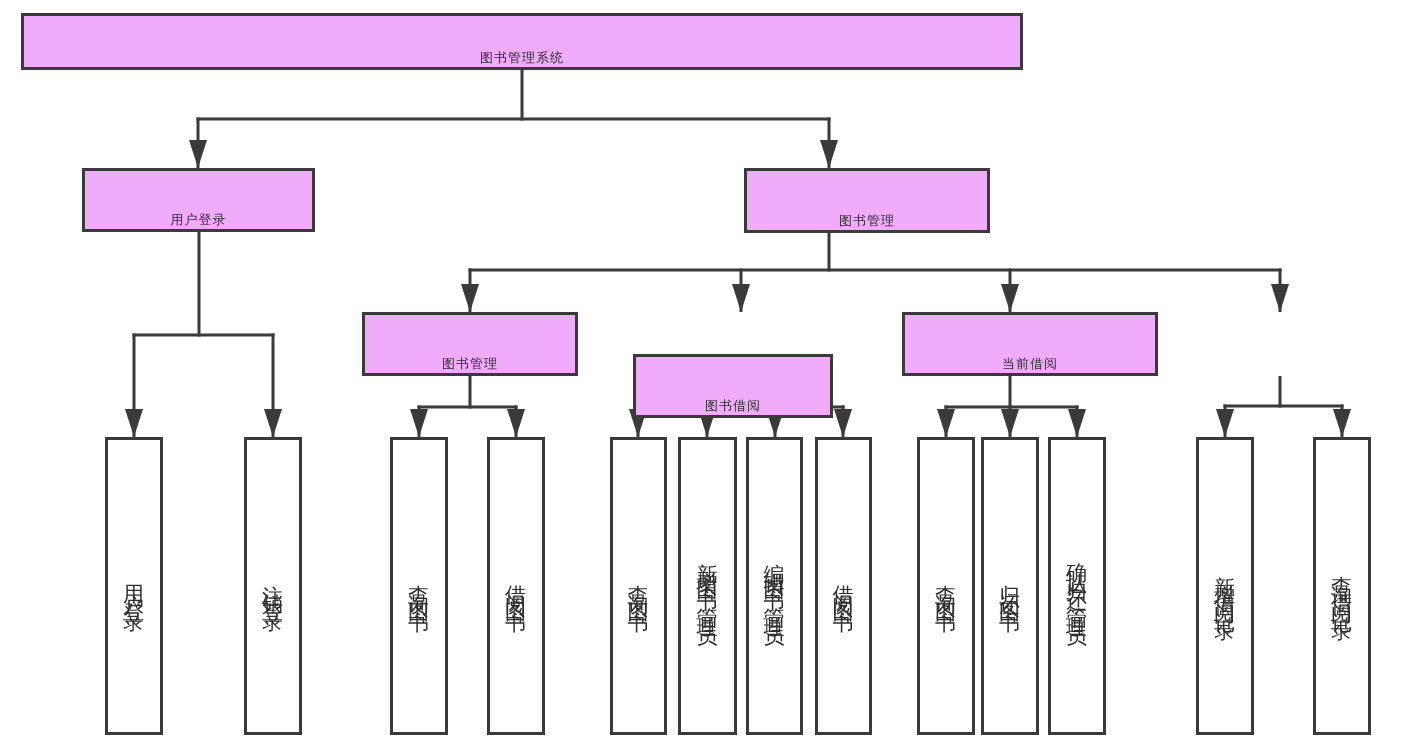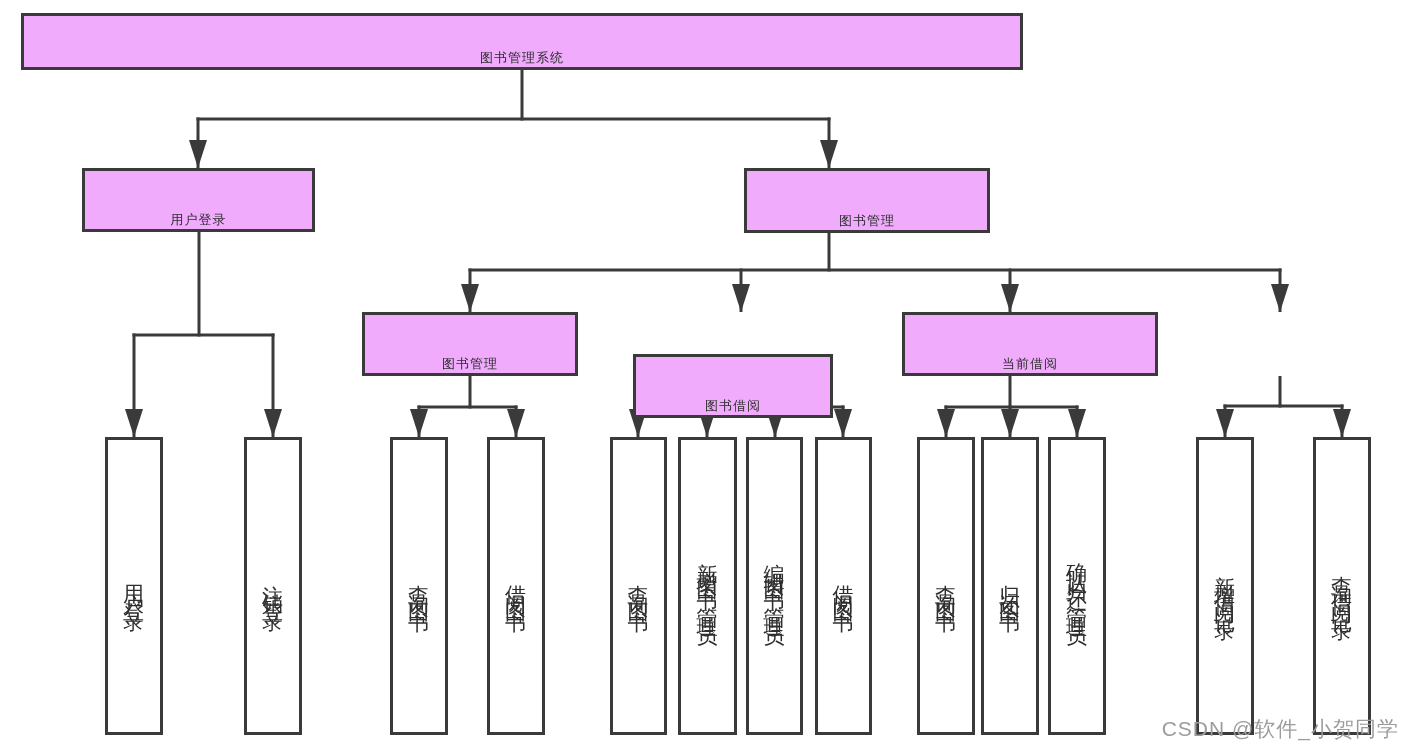--- a/index.html
+++ b/index.html
@@ -169,15 +169,14 @@
     <span class="vt">确认归还（管理员）</span>
   </div>
 
   <div class="vnode" style="left:1196px;">
     <span class="vt">新增借阅记录</span>
   </div>
   <div class="vnode" style="left:1313px;">
     <span class="vt">查询借阅记录</span>
   </div>
 
-  <div class="watermark">CSDN @软件_小贺同学</div>
 
 </div>
 
 </body></html>

